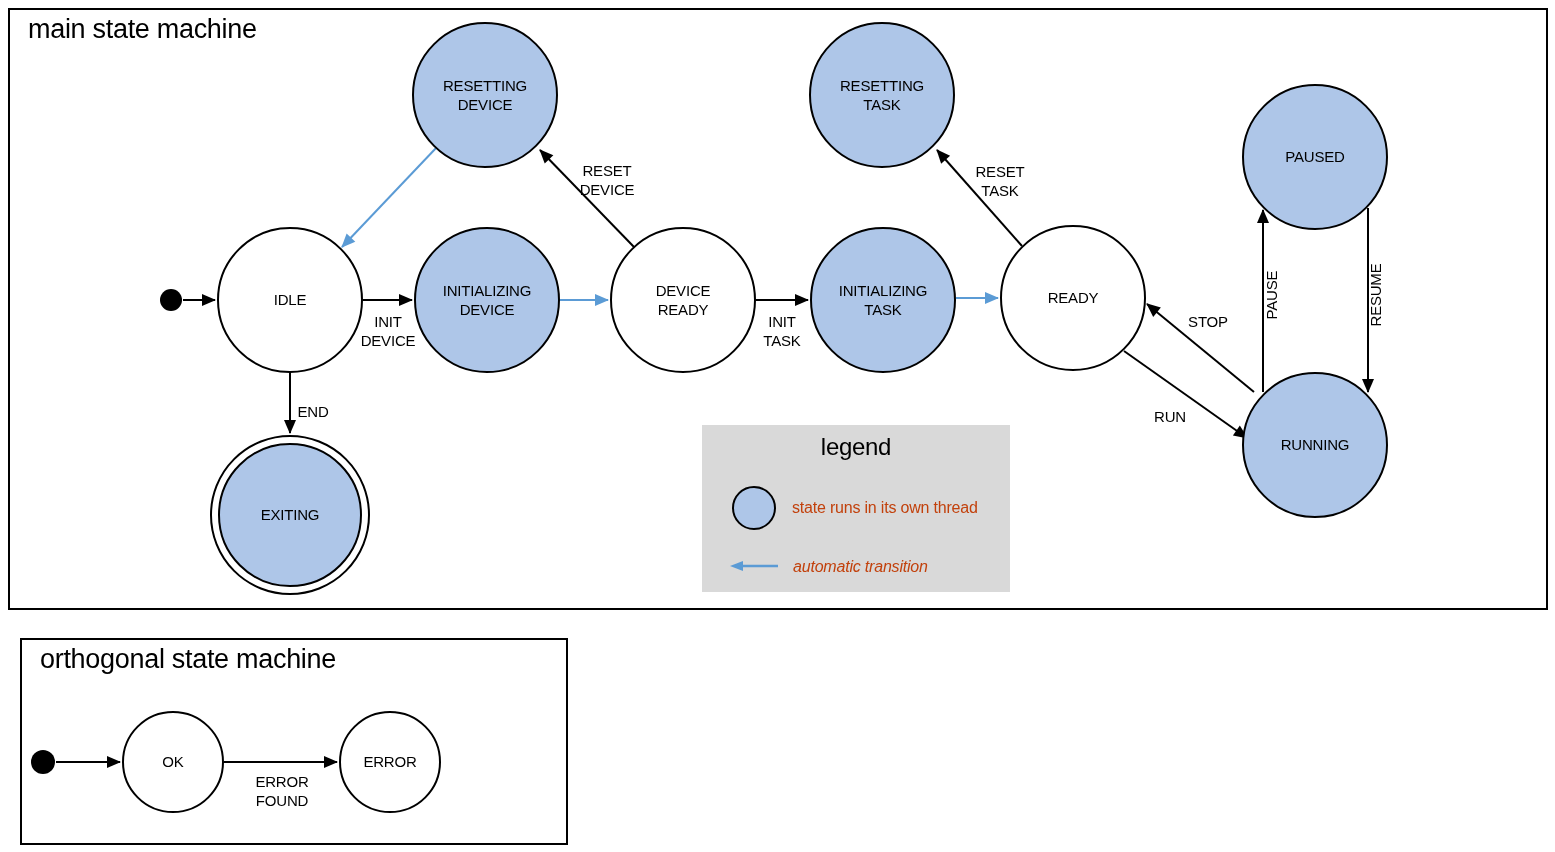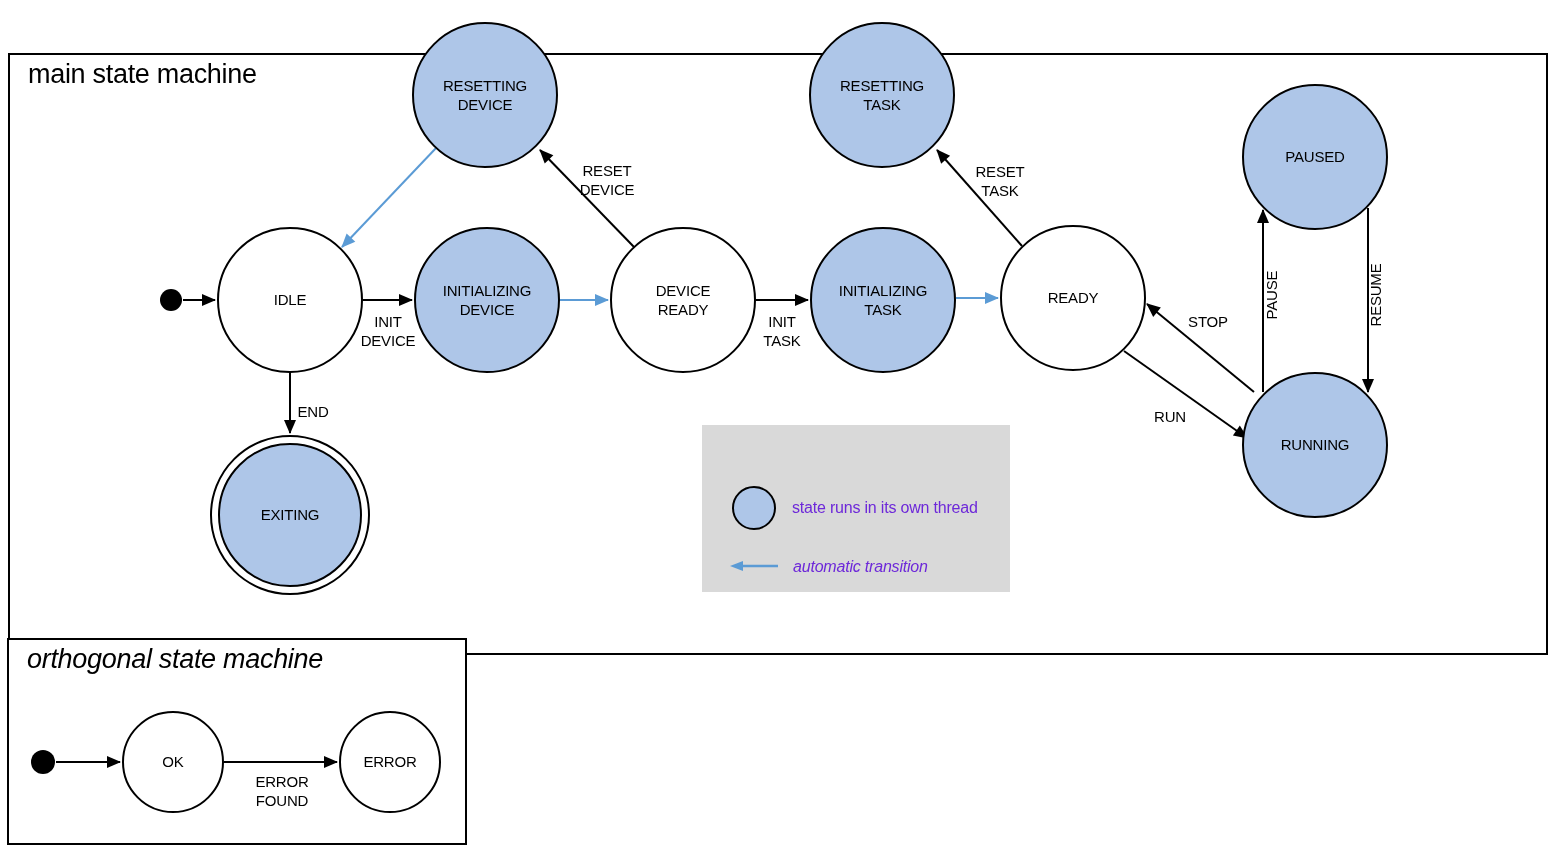--- a/index.html
+++ b/index.html
@@ -12,22 +12,22 @@
     font-family: "Liberation Sans", sans-serif;
     color: #000;
     overflow: hidden;
   }
   .panel {
     position: absolute;
     border: 2px solid #000;
     background: #fff;
     box-sizing: border-box;
   }
-  #panel-main { left: 8px; top: 8px; width: 1540px; height: 602px; margin-top: 45px; }
-  #panel-ortho { left: 7px; top: 638px; width: 460px; height: 207px; font-style: italic; }
+  #panel-main { left: 8px; top: 8px; width: 1540px; height: 602px; }
+  #panel-ortho { left: 20px; top: 638px; width: 548px; height: 207px; }
   .panel-title {
     position: absolute;
     left: 18px;
     top: 4px;
     font-size: 27px;
     letter-spacing: -0.3px;
     color: #000;
     white-space: nowrap;
   }
   #legend-box {
@@ -60,21 +60,21 @@
     box-sizing: border-box;
   }
   .legend-text {
     position: absolute;
     font-size: 16px;
     letter-spacing: -0.2px;
     white-space: nowrap;
   }
   #legend-thread-text { left: 90px; top: 74px; }
   #legend-auto-text  { left: 91px; top: 557px; font-style: italic; }
-  #legend-auto-text, #legend-thread-text { color: #6d28d9; }
+  #legend-auto-text, #legend-thread-text { color: #c2410c; }
   #legend-auto-text { top: 133px; }
   .legend-arrow-svg {
     position: absolute;
     left: 26px;
     top: 134px;
   }
   #diagram {
     position: absolute;
     left: 0;
     top: 0;
@@ -93,20 +93,21 @@
 
 <div class="panel" id="panel-main">
   <div class="panel-title">main state machine</div>
 </div>
 
 <div class="panel" id="panel-ortho">
   <div class="panel-title">orthogonal state machine</div>
 </div>
 
 <div id="legend-box">
+  <div class="legend-title">legend</div>
   <span class="legend-circle"></span>
   <span class="legend-text" id="legend-thread-text">state runs in its own thread</span>
   <svg class="legend-arrow-svg" width="54" height="14">
     <line x1="50" y1="7" x2="13" y2="7" stroke="#5b9bd5" stroke-width="2.5"></line>
     <polygon points="2,7 15,2 15,12" fill="#5b9bd5"></polygon>
   </svg>
   <span class="legend-text" id="legend-auto-text">automatic transition</span>
 </div>
 
 <svg id="diagram" width="1555" height="852" viewBox="0 0 1555 852">

